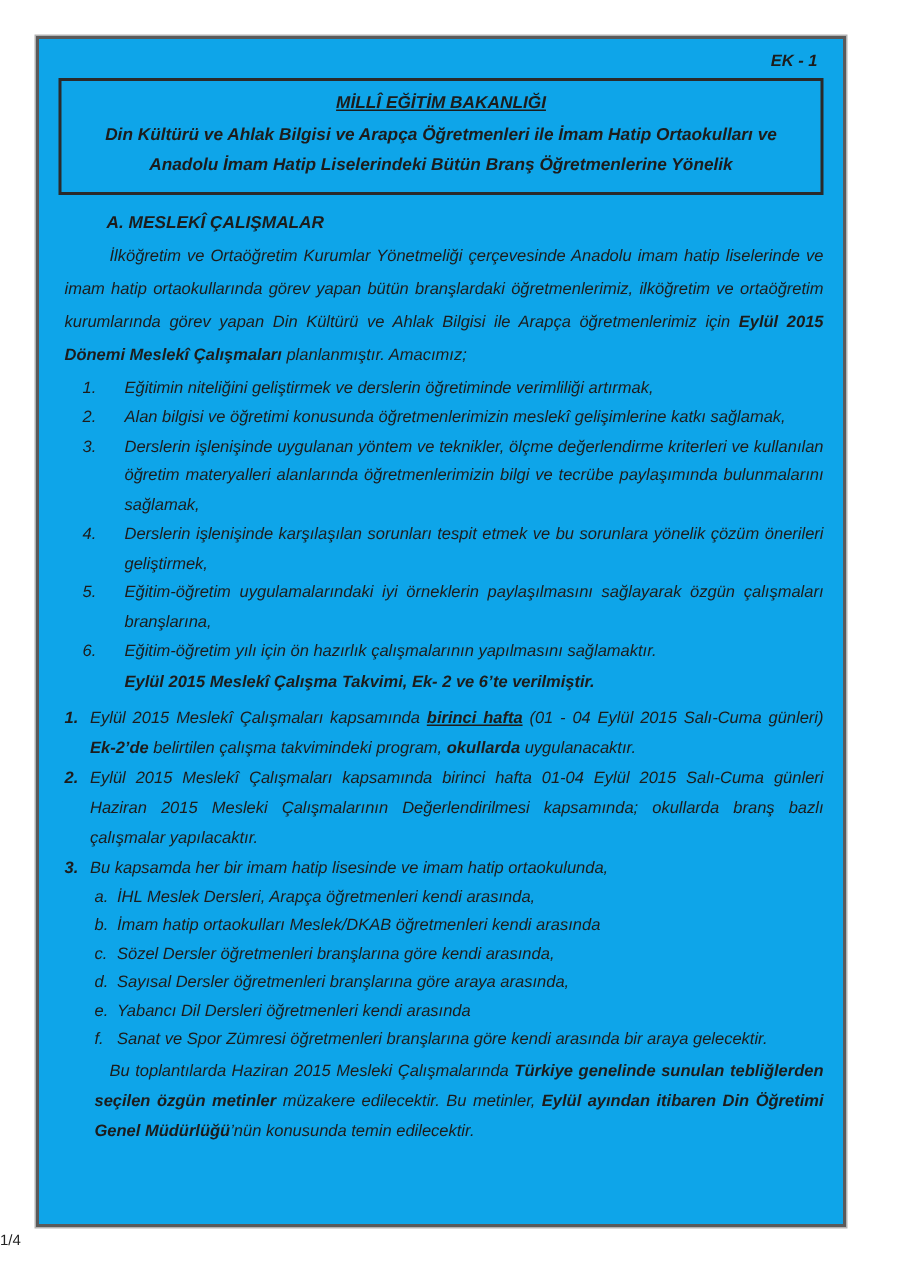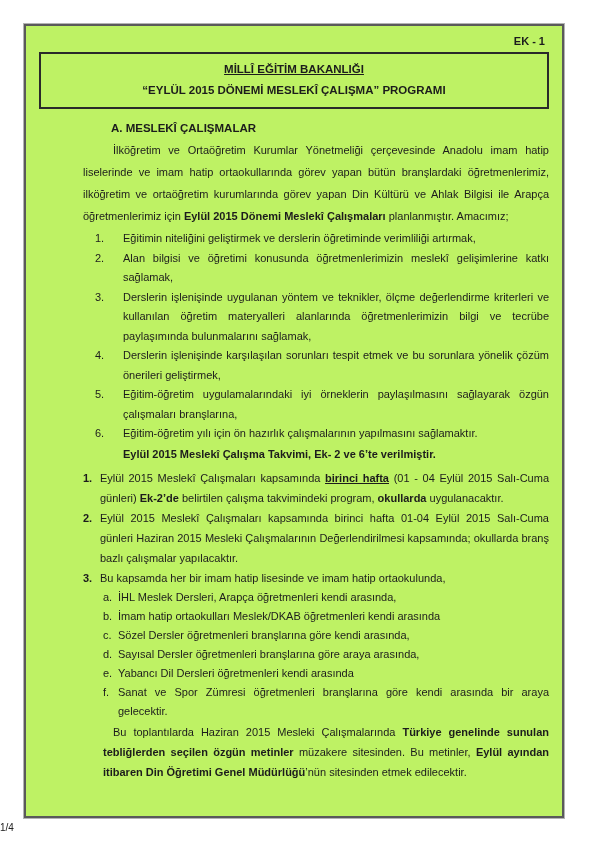--- a/index.html
+++ b/index.html
@@ -10,42 +10,42 @@
     color: #1c1c1c;
     position: relative;
   }
   
   .page {
     position: absolute;
     left: 24px; top: 24px;
     width: 540px; height: 794px;
     border: 2px solid #5a5a5a;
     outline: 1px solid #b3b3b3;
-    background: #bef264;
+    background: #0ea5e9;
+    font-style: italic;
   }
   .ek-tag {
     text-align: right;
     font-weight: bold;
     font-size: 11px;
     padding: 9px 17px 0 0;
   }
   .header-box {
     border: 2px solid #2a2a2a;
     margin: 5px 13px 0 13px;
     padding: 5px 8px 7px 8px;
     text-align: center;
     font-weight: bold;
     font-size: 11.5px;
     line-height: 20.5px;
   }
   .hb-underline { text-decoration: underline; }
   .content {
     padding: 0 13px 0 17px;
     font-size: 11px;
-    margin-left: 40px;
   }
   .sec-heading {
     font-size: 11.5px;
     font-weight: bold;
     margin: 13px 0 0 28px;
   }
   .intro {
     margin-top: 5px;
     text-indent: 30px;
     text-align: justify;
@@ -83,21 +83,22 @@
 </style>
 </head>
 <body>
 
 <div class="page">
 
   <div class="ek-tag">EK - 1</div>
 
   <div class="header-box">
     <div class="hb-underline">MİLLÎ EĞİTİM BAKANLIĞI</div>
-    <div>“EYLÜL 2015 DÖNEMİ MESLEKÎ ÇALIŞMA” PROGRAMI</div>
+    <div>Din Kültürü ve Ahlak Bilgisi ve Arapça Öğretmenleri ile İmam Hatip Ortaokulları ve</div>
+    <div>Anadolu İmam Hatip Liselerindeki Bütün Branş Öğretmenlerine Yönelik</div>
   </div>
 
   <div class="content">
 
     <div class="sec-heading">A. MESLEKÎ ÇALIŞMALAR</div>
 
     <p class="intro"><span>İlköğretim ve Ortaöğretim Kurumlar Yönetmeliği çerçevesinde Anadolu imam hatip liselerinde ve imam hatip ortaokullarında görev yapan bütün branşlardaki öğretmenlerimiz, ilköğretim ve ortaöğretim kurumlarında görev yapan Din Kültürü ve Ahlak Bilgisi ile Arapça öğretmenlerimiz için </span><b>Eylül 2015 Dönemi Meslekî Çalışmaları</b><span> planlanmıştır. Amacımız;</span></p>
 
     <div class="list-a">
       <div class="row">
@@ -164,18 +165,18 @@
       <div class="row">
         <span class="let">e.</span>
         <span class="txt">Yabancı Dil Dersleri öğretmenleri kendi arasında</span>
       </div>
       <div class="row">
         <span class="let">f.</span>
         <span class="txt">Sanat ve Spor Zümresi öğretmenleri branşlarına göre kendi arasında bir araya gelecektir.</span>
       </div>
     </div>
 
-    <p class="closing"><span>Bu toplantılarda Haziran 2015 Mesleki Çalışmalarında </span><b>Türkiye genelinde sunulan tebliğlerden seçilen özgün metinler</b><span> müzakere sitesinden. Bu metinler, </span><b>Eylül ayından itibaren Din Öğretimi Genel Müdürlüğü</b><span>’nün sitesinden etmek edilecektir.</span></p>
+    <p class="closing"><span>Bu toplantılarda Haziran 2015 Mesleki Çalışmalarında </span><b>Türkiye genelinde sunulan tebliğlerden seçilen özgün metinler</b><span> müzakere edilecektir. Bu metinler, </span><b>Eylül ayından itibaren Din Öğretimi Genel Müdürlüğü</b><span>’nün konusunda temin edilecektir.</span></p>
 
   </div>
 </div>
 
 <div class="footer">1/4</div>
 
 </body></html>

